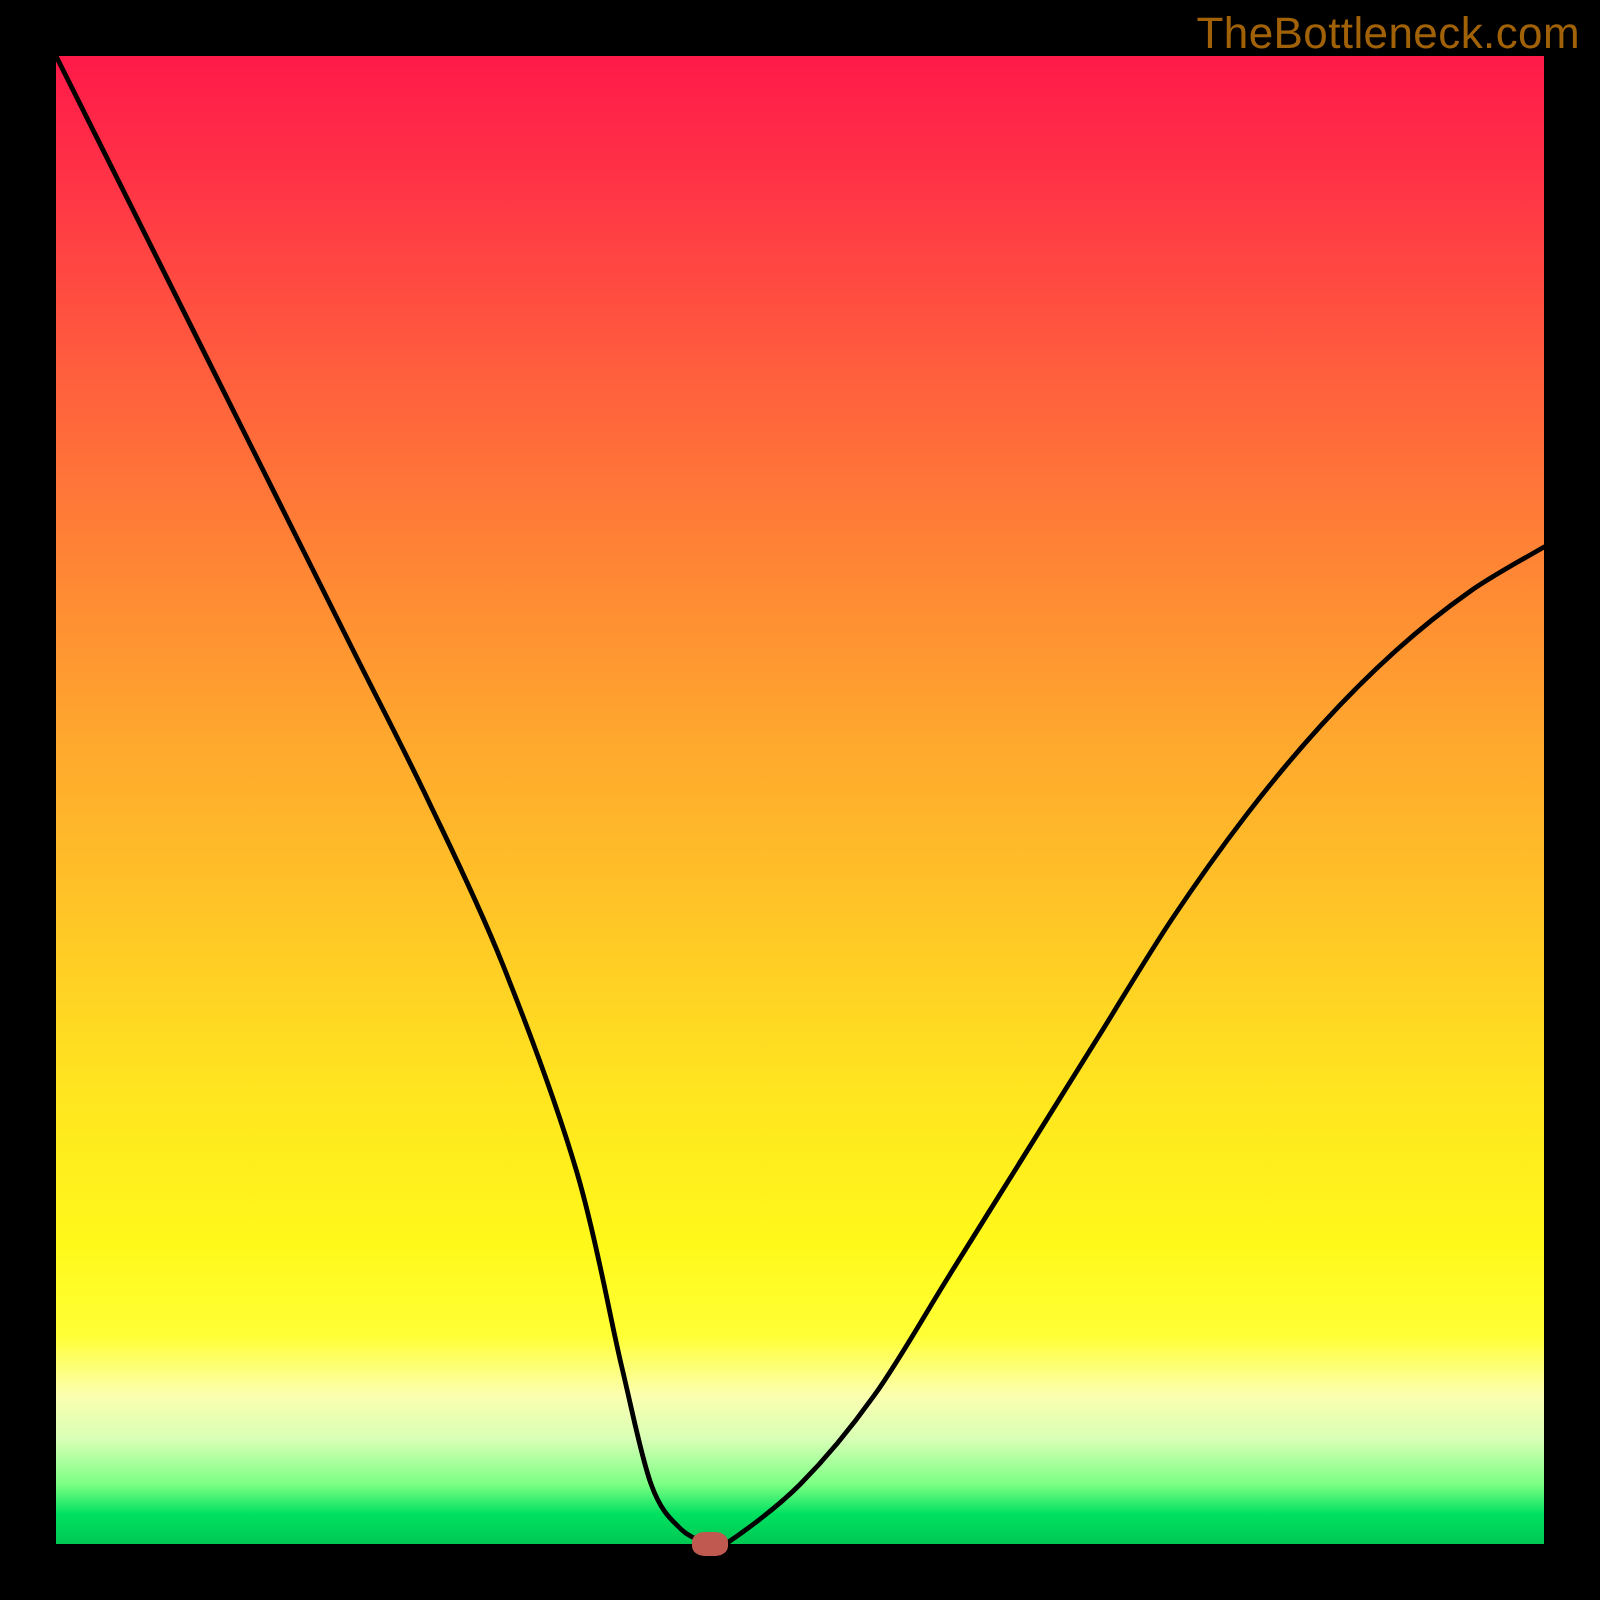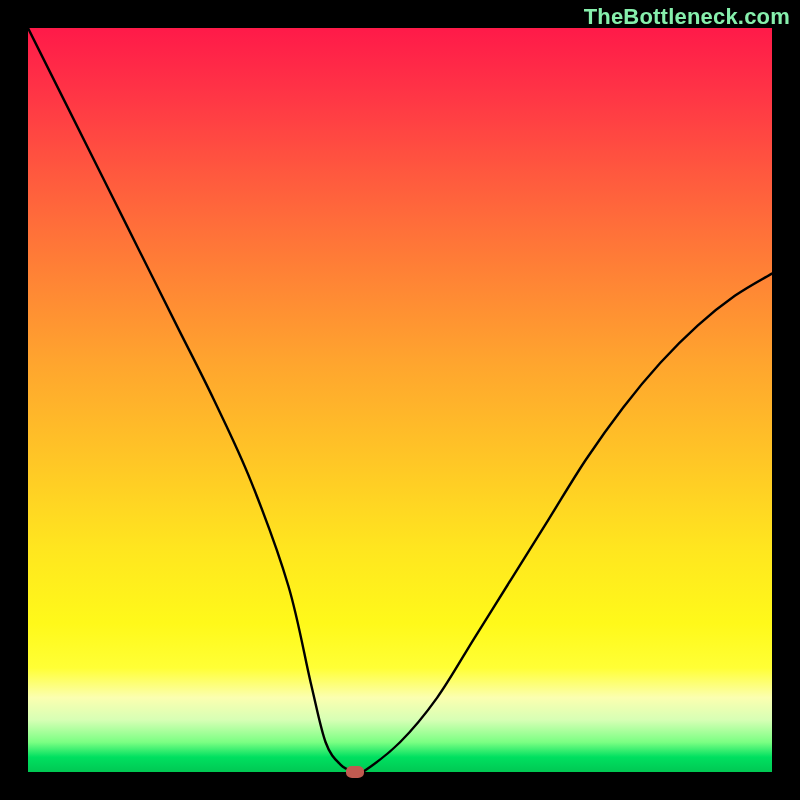--- a/index.html
+++ b/index.html
@@ -41,23 +41,23 @@
       #d7ffb5 93%,
       #7bff83 96%,
       #00e060 98%,
       #00c853 100%
     );
   }
   .watermark {
     position: absolute;
     top: 4px;
     right: 10px;
-    color: #86efac;
+    color: #a16207;
     font-size: 22px;
-    font-weight: 700;
+    font-weight: 400;
     letter-spacing: 0.2px;
     user-select: none;
   }
   svg.curve {
     position: absolute;
     left: 0;
     top: 0;
     width: 744px;
     height: 744px;
   }

